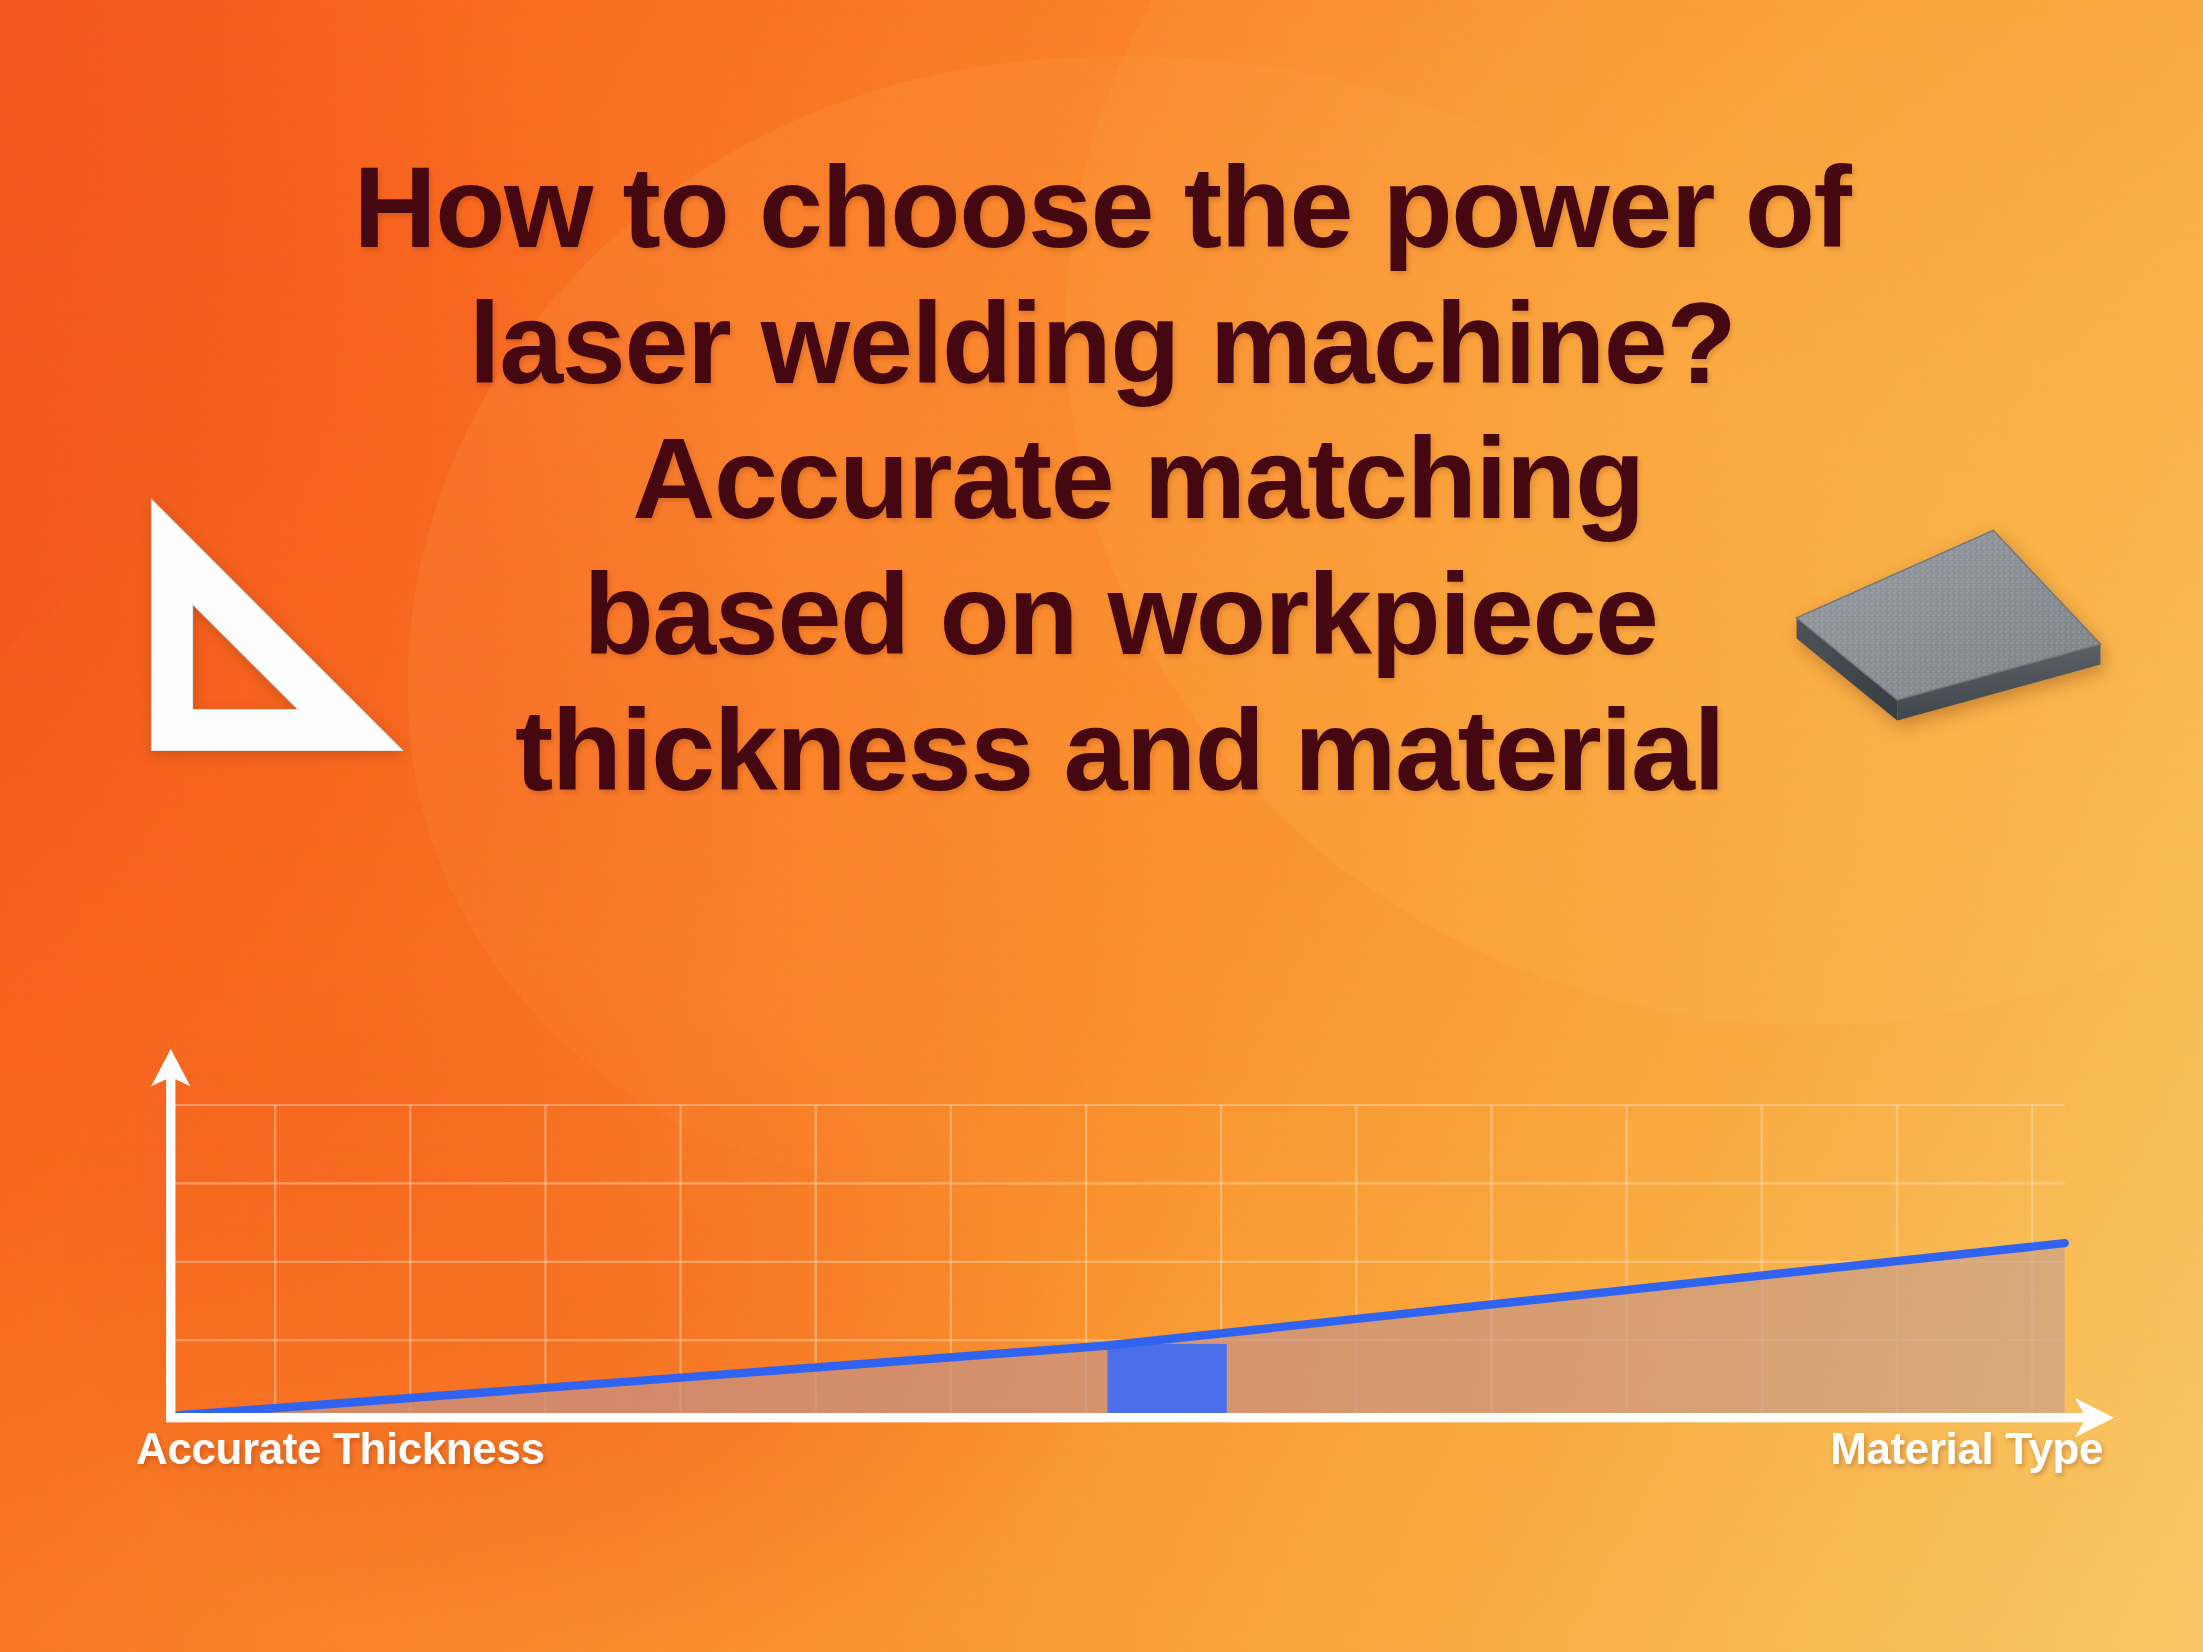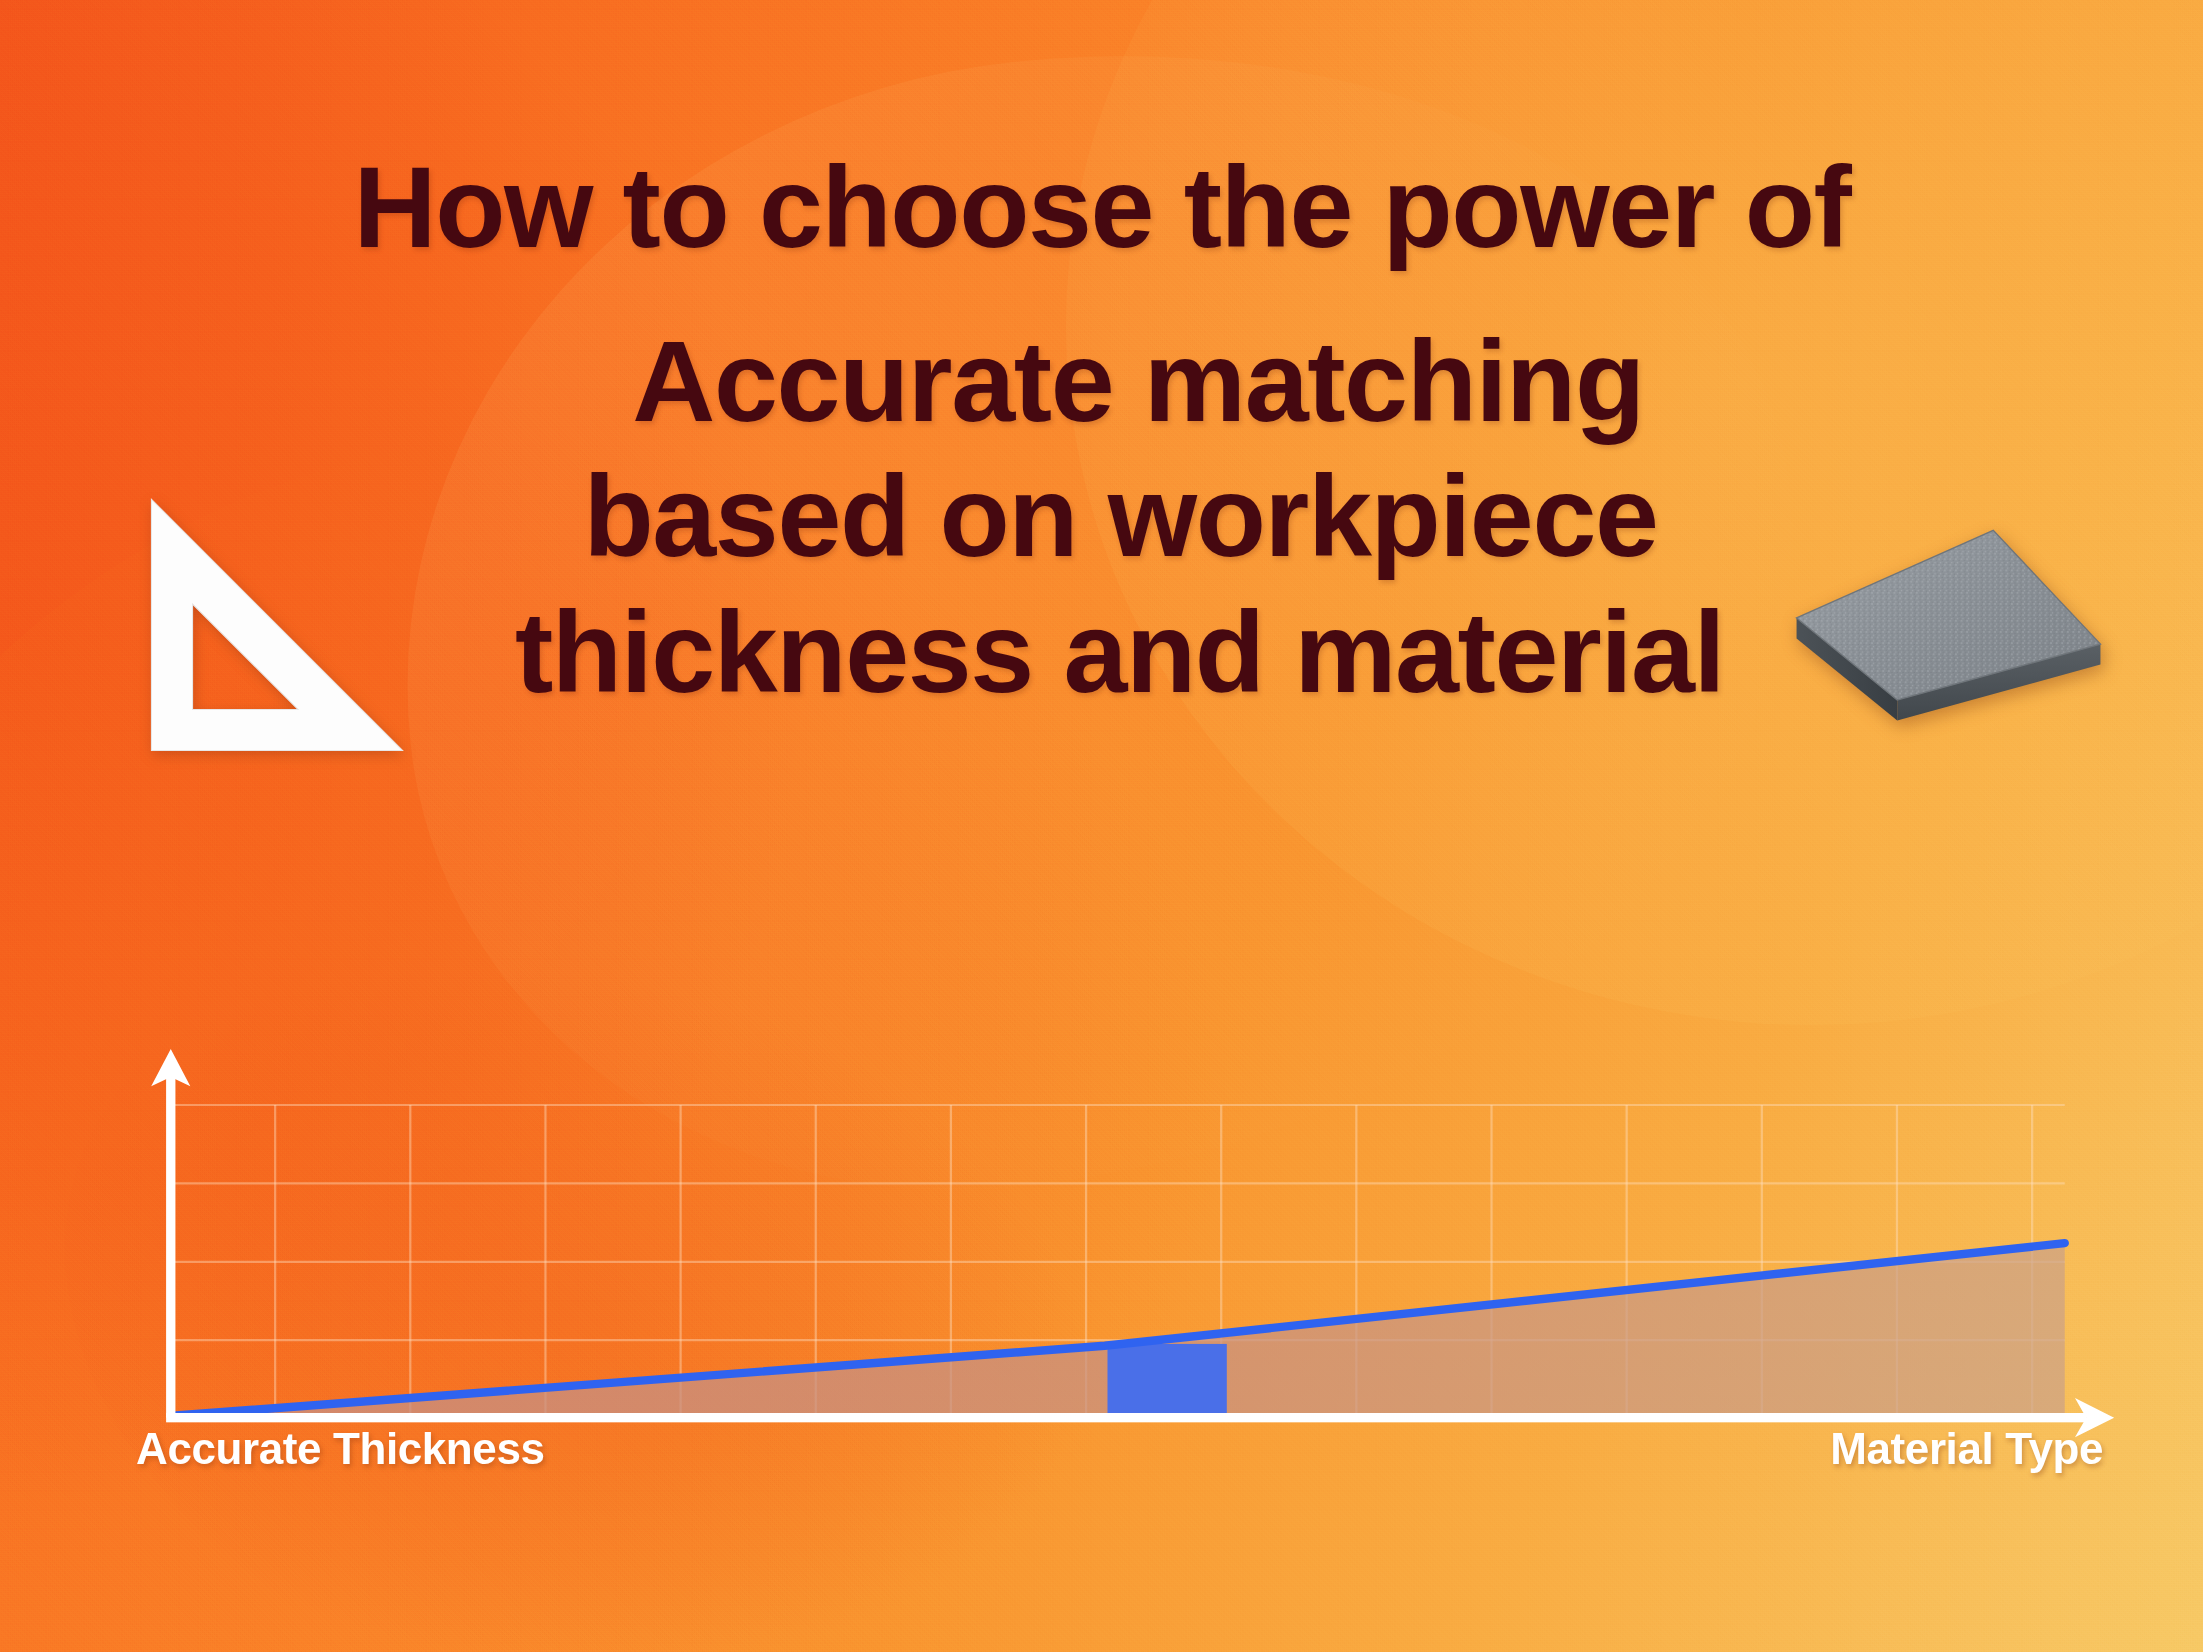--- a/index.html
+++ b/index.html
@@ -100,21 +100,21 @@
   #title-block .tline {
     display: block;
     color: #460810;
     font-weight: 800;
     font-size: 115px;
     line-height: 1.18;
     letter-spacing: -1.4px;
     text-shadow: 1.9px 2.8px 5.6px rgba(90,18,8,0.18);
     white-space: nowrap;
   }
-  #title-block .tline.l3 { padding-left: 72px; margin-top: 38px; }
+  #title-block .tline.l3 { padding-left: 72px; }
   #title-block .tline.l4 { padding-left: 37px; }
   #title-block .tline.l5 { padding-left: 35px; }
 
   
   #ruler-icon {
     position: absolute;
     left: 144px;
     top: 492px;
     width: 266px;
     height: 266px;
@@ -172,20 +172,21 @@
 
   <div class="bg-wave wave-a"></div>
   <div class="bg-wave wave-b"></div>
   <div class="bg-wave wave-c"></div>
   <div class="bg-wave wave-d"></div>
   <div class="bg-wave wave-e"></div>
   <div class="grain"></div>
 
   <div id="title-block">
     <span class="tline l1">How to choose the power of</span>
+    <span class="tline l2">laser welding machine?</span>
     <span class="tline l3">Accurate matching</span>
     <span class="tline l4">based on workpiece</span>
     <span class="tline l5">thickness and material</span>
   </div>
 
   <svg id="ruler-icon" viewBox="0 0 285 285">
     <defs>
       <clipPath id="rulerClip">
         <path d="M8 8 L277 277 L8 277 Z"></path>
       </clipPath>

